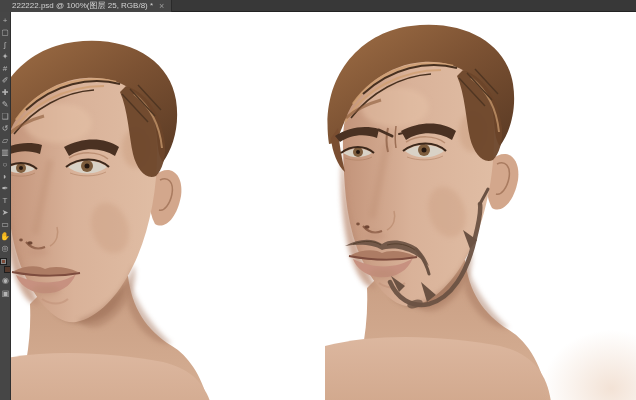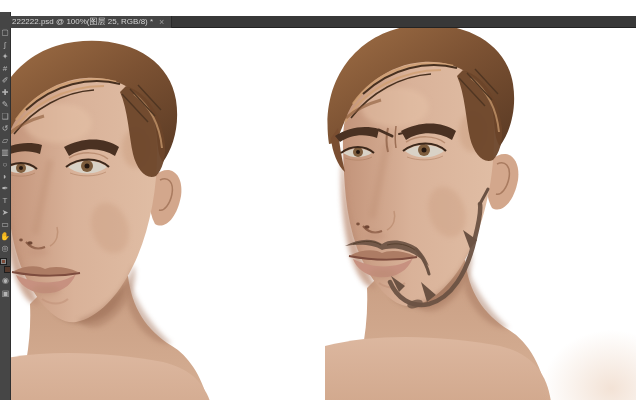--- a/index.html
+++ b/index.html
@@ -1,21 +1,21 @@
 <!DOCTYPE html>
 <html><head>
 <meta charset="utf-8">
 <style>
   * { box-sizing: border-box; margin: 0; padding: 0; }
   html,body { width:636px; height:400px; overflow:hidden; background:#fff;
               font-family:"Liberation Sans", sans-serif; }
   .app { position:relative; width:636px; height:400px; background:#ffffff; overflow:hidden; }
 
   
-  .tabbar { position:absolute; left:0; top:16px; width:636px; height:12px;
+  .tabbar { position:absolute; left:0; top:0; width:636px; height:12px;
             background:#383838; border-bottom:1px solid #232323; z-index:30;
             display:flex; align-items:stretch; }
   .doc-tab { display:flex; align-items:center; gap:6px; background:#454545;
              border-right:1px solid #2a2a2a; padding:0 7px 0 12px; height:12px; }
   .doc-tab-title { font-size:8px; line-height:12px; color:#d2d2d2; white-space:nowrap;
                    letter-spacing:0; }
   .doc-tab-close { font-size:9px; line-height:10px; color:#9a9a9a; cursor:pointer; }
 
   
   .toolbar { position:absolute; left:0; top:12px; width:11px; height:388px;

